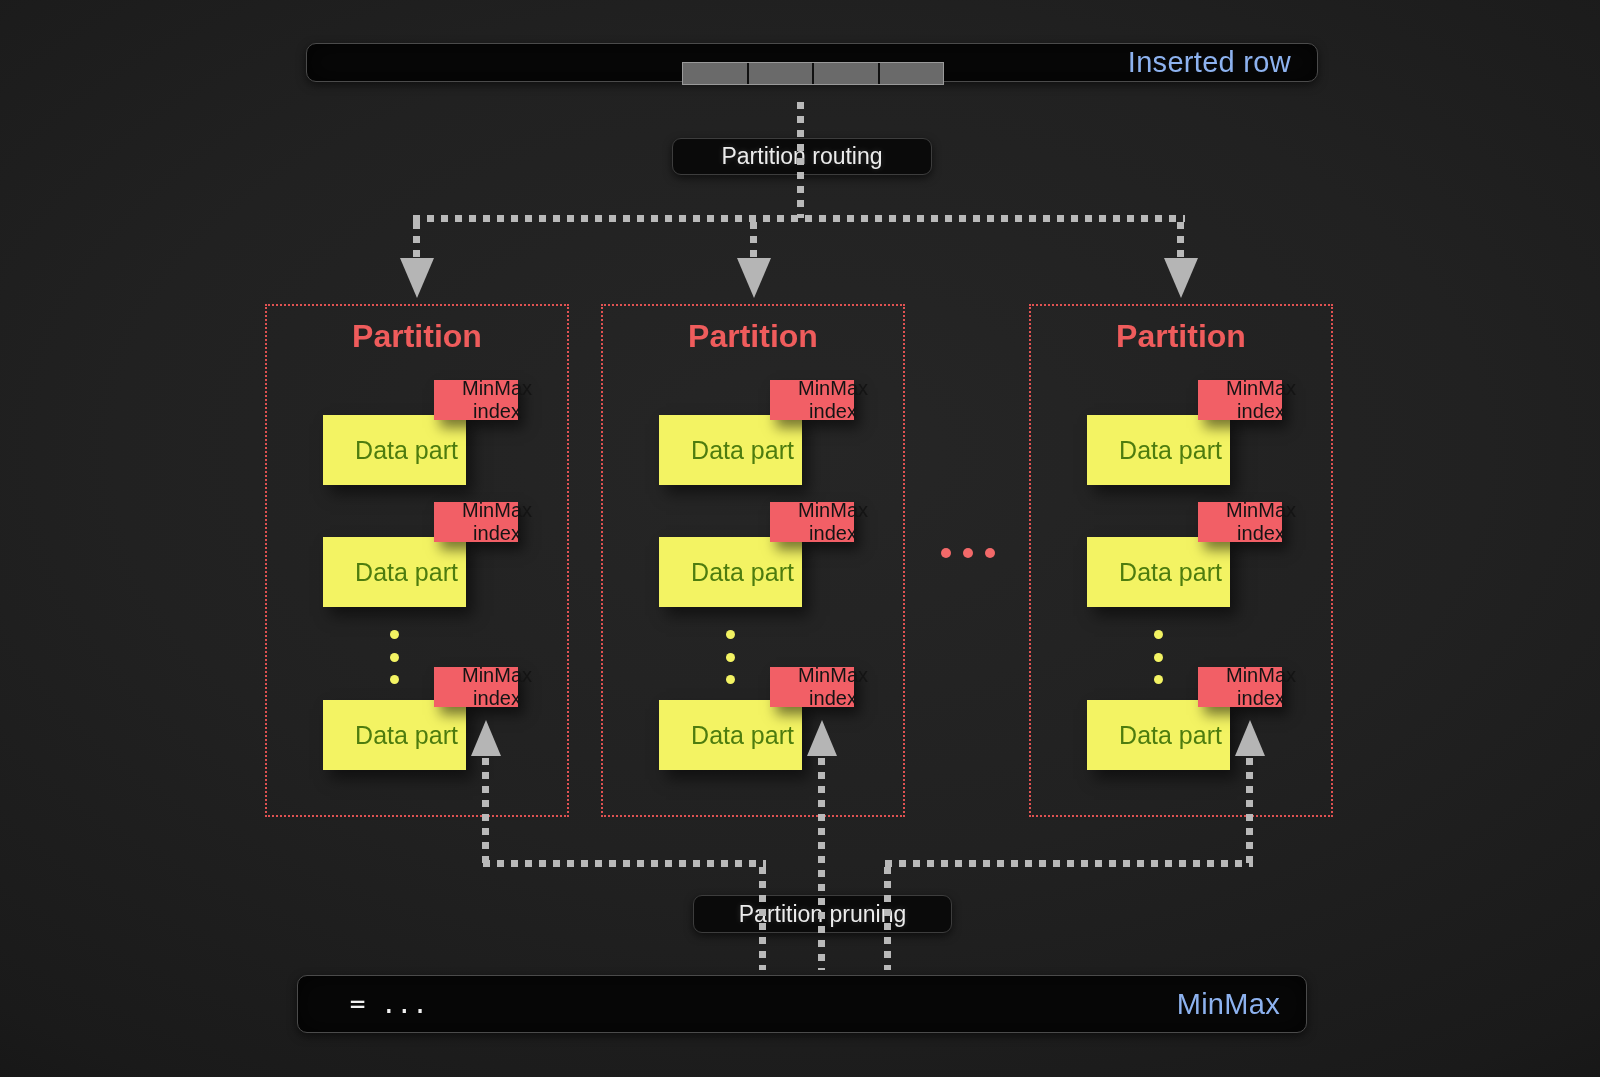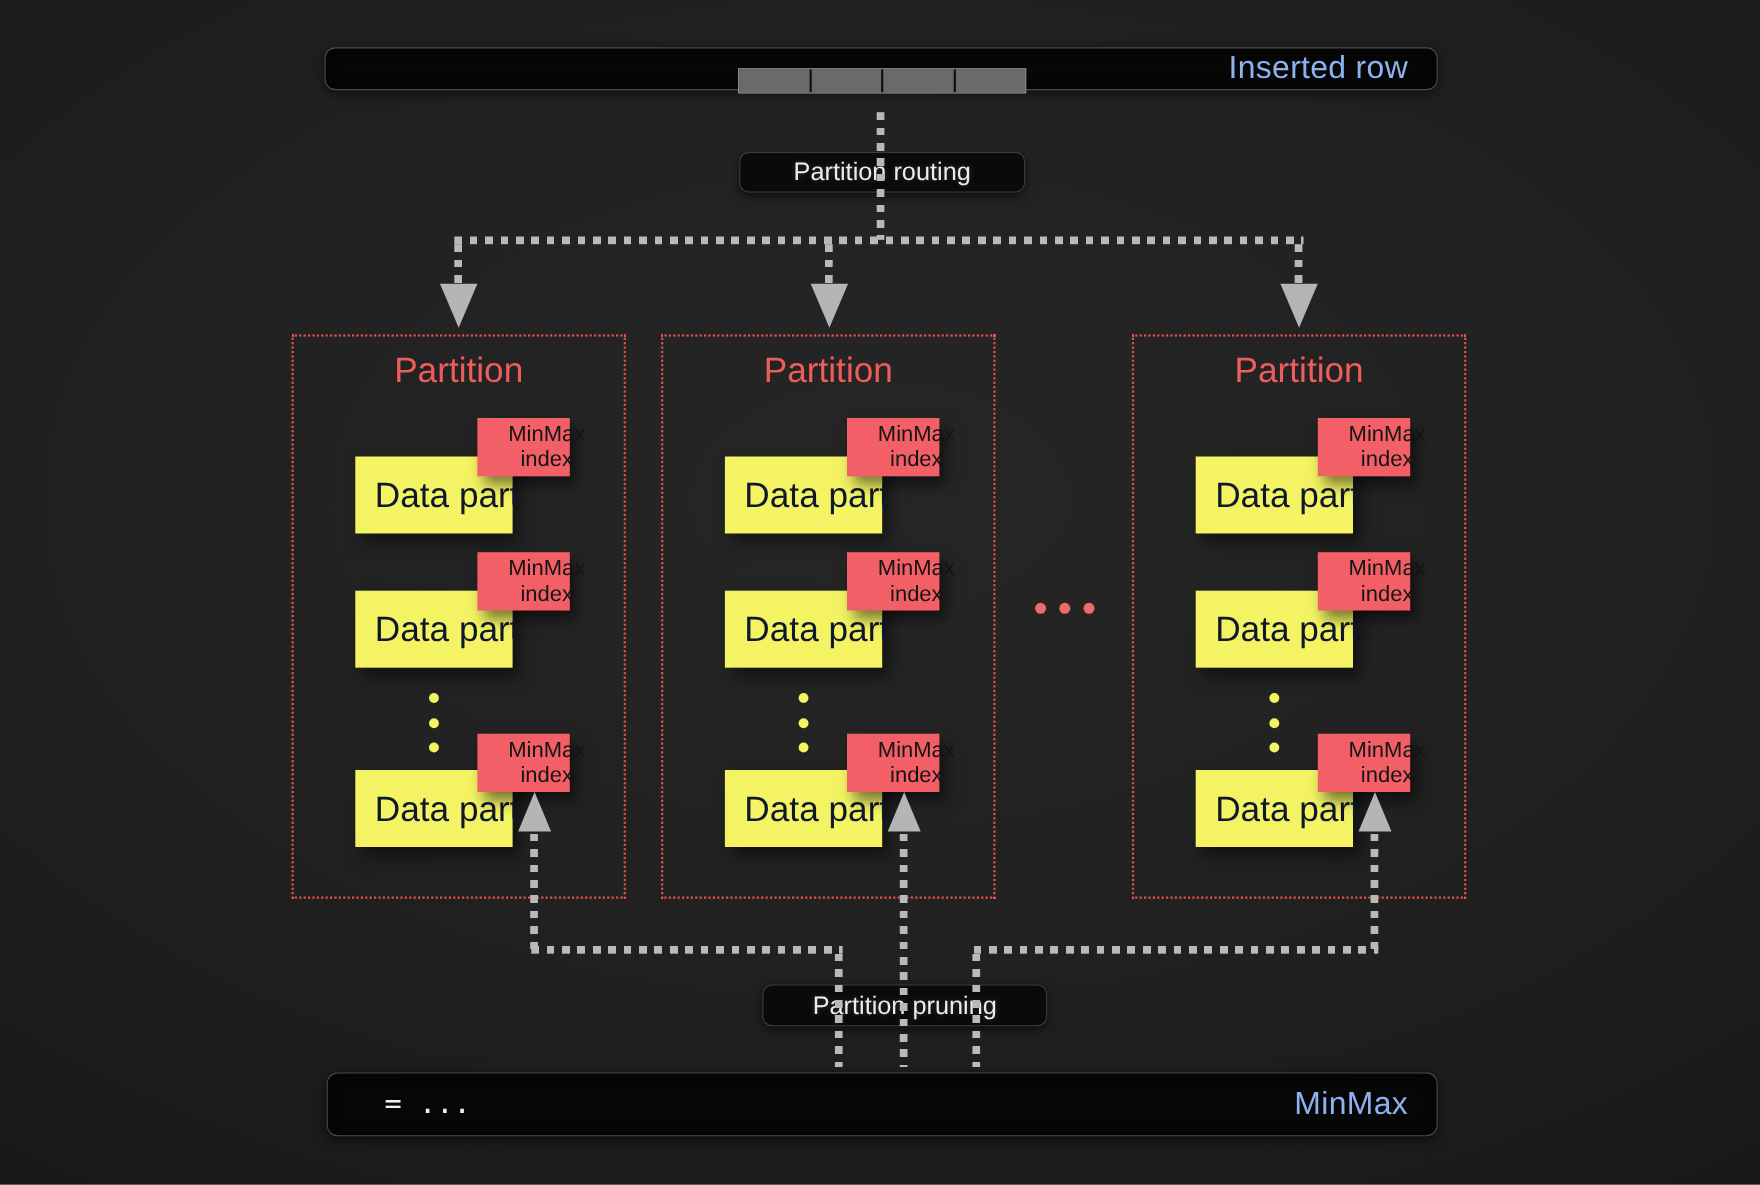--- a/index.html
+++ b/index.html
@@ -20,21 +20,21 @@
   }
   .canvas{position:relative;width:1600px;height:1077px;}
 
   
   .bigbox{
     position:absolute;background:var(--box-bg);
     border:1px solid var(--box-border);border-radius:10px;
     box-shadow:0 3px 10px rgba(0,0,0,.55), inset 0 0 24px rgba(0,0,0,.65);
     z-index:2;
   }
-  .inserted-box{left:295px;top:43px;width:1012px;height:39px;text-align:right;}
+  .inserted-box{left:306px;top:43px;width:1012px;height:39px;text-align:right;}
   .query-box{left:297px;top:975px;width:1010px;height:58px;}
 
   .bigbox-label{
     position:absolute;right:26px;top:0;height:100%;
     display:flex;align-items:center;
     color:var(--blue);font-size:29px;letter-spacing:.3px;
   }
 
   
   .segments{
@@ -86,32 +86,32 @@
   }
 
   
   .partition{
     position:absolute;top:304px;width:304px;height:513px;
     border:2px dotted #e05252;z-index:1;
   }
   .partition.p1{left:265px;} .partition.p2{left:601px;} .partition.p3{left:1029px;}
   .partition-title{
     position:absolute;left:0;top:12px;width:100%;text-align:center;
-    color:var(--salmon-text);font-size:32px;
+    color:var(--salmon-text);font-size:32px;font-weight:bold;
   }
   .datapart{
     position:absolute;left:56px;width:143px;height:70px;
     background:var(--yellow);z-index:2;
     box-shadow:7px 9px 14px rgba(0,0,0,.5);
     display:flex;align-items:center;justify-content:center;
-    color:#0f172a;font-size:32px;white-space:nowrap;padding-left:24px;
+    color:#4d7c0f;font-size:25px;white-space:nowrap;padding-left:24px;
   }
   .dp1{top:109px;} .dp2{top:231px;} .dp3{top:394px;}
   .minmax{
-    position:absolute;left:167px;width:84px;height:53px;
+    position:absolute;left:167px;width:84px;height:40px;
     background:#f25f66;z-index:3;
     box-shadow:6px 8px 12px rgba(0,0,0,.5);
     display:flex;align-items:center;justify-content:center;text-align:center;
     color:#141414;font-size:20px;line-height:1.15;padding-left:42px;
   }
   .mm1{top:74px;} .mm2{top:196px;} .mm3{top:361px;}
 
   .ydot{
     position:absolute;left:123px;width:9px;height:9px;border-radius:50%;
     background:var(--yellow);

